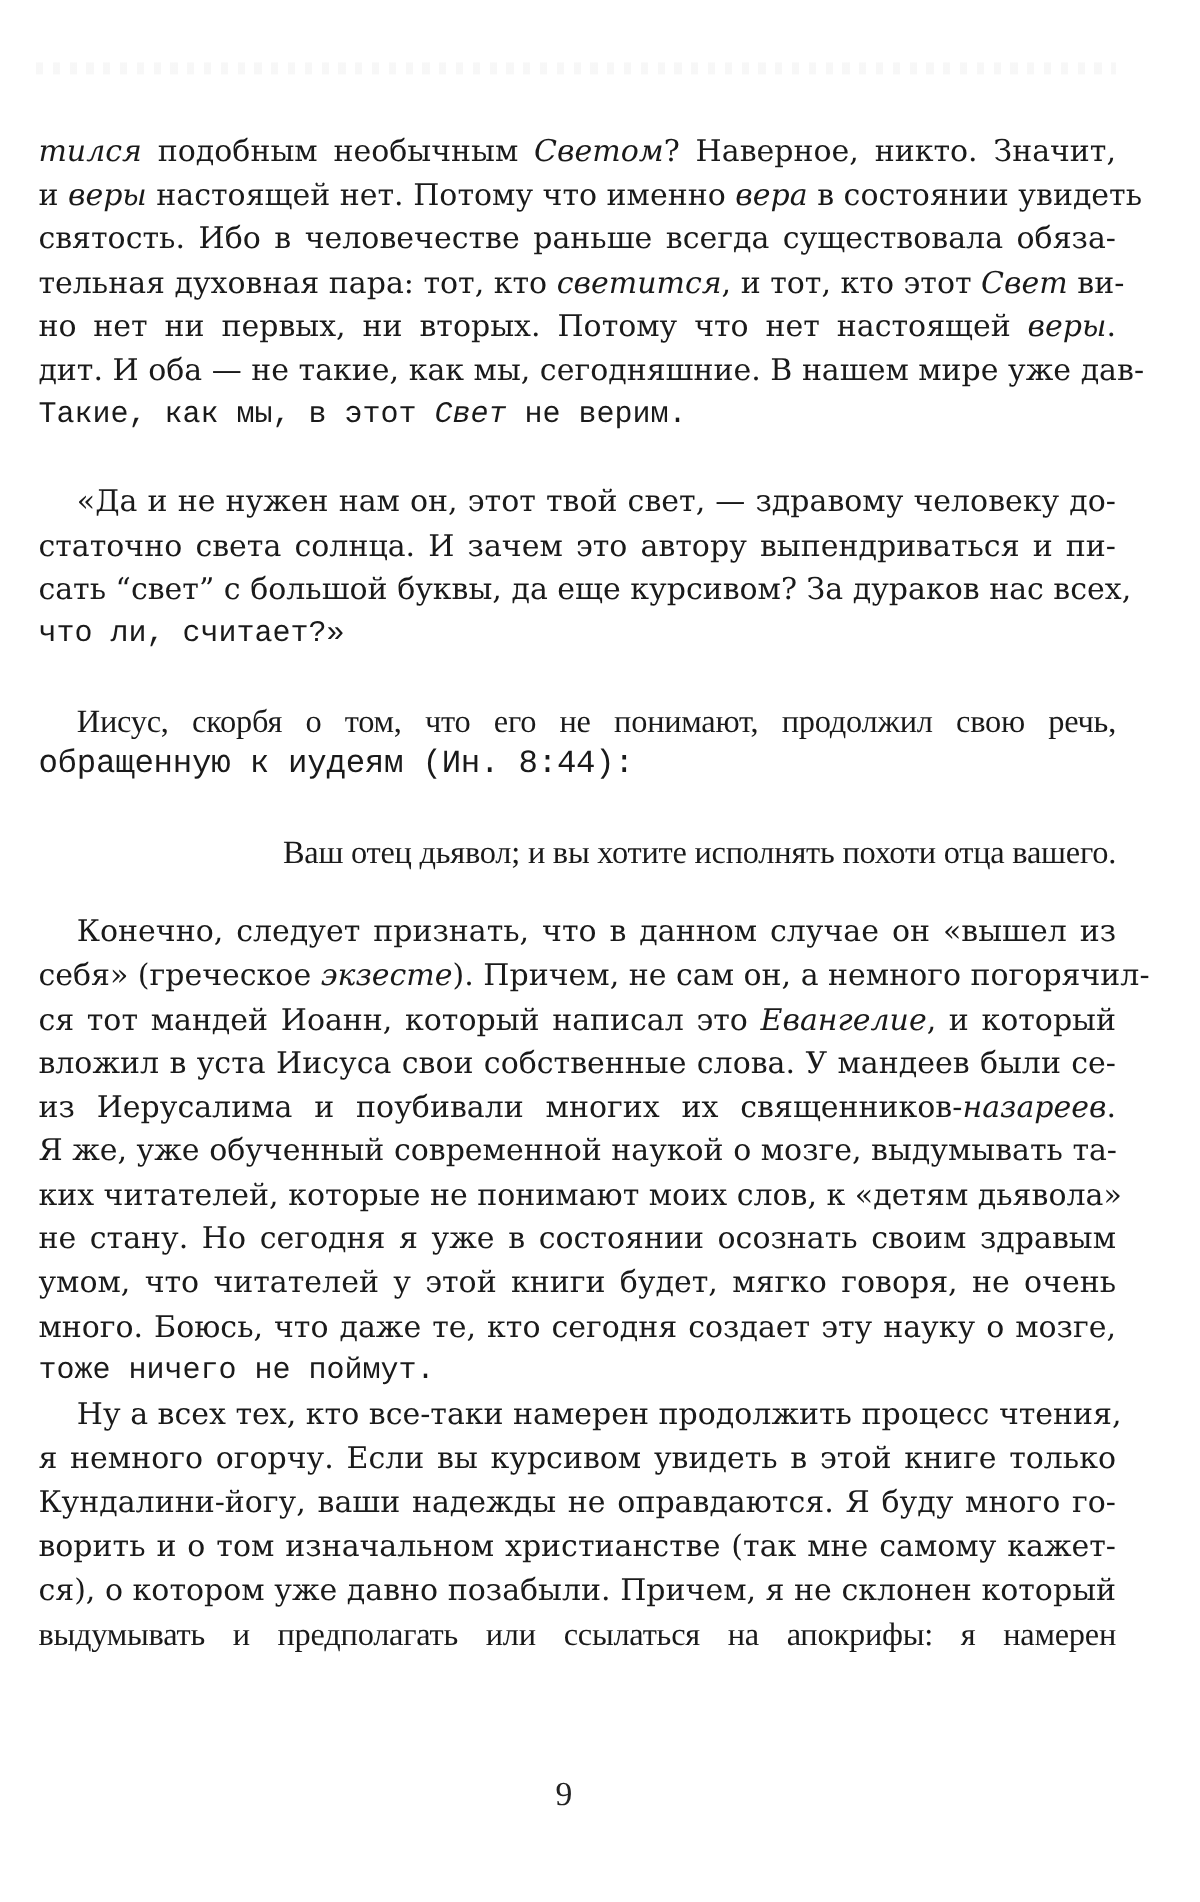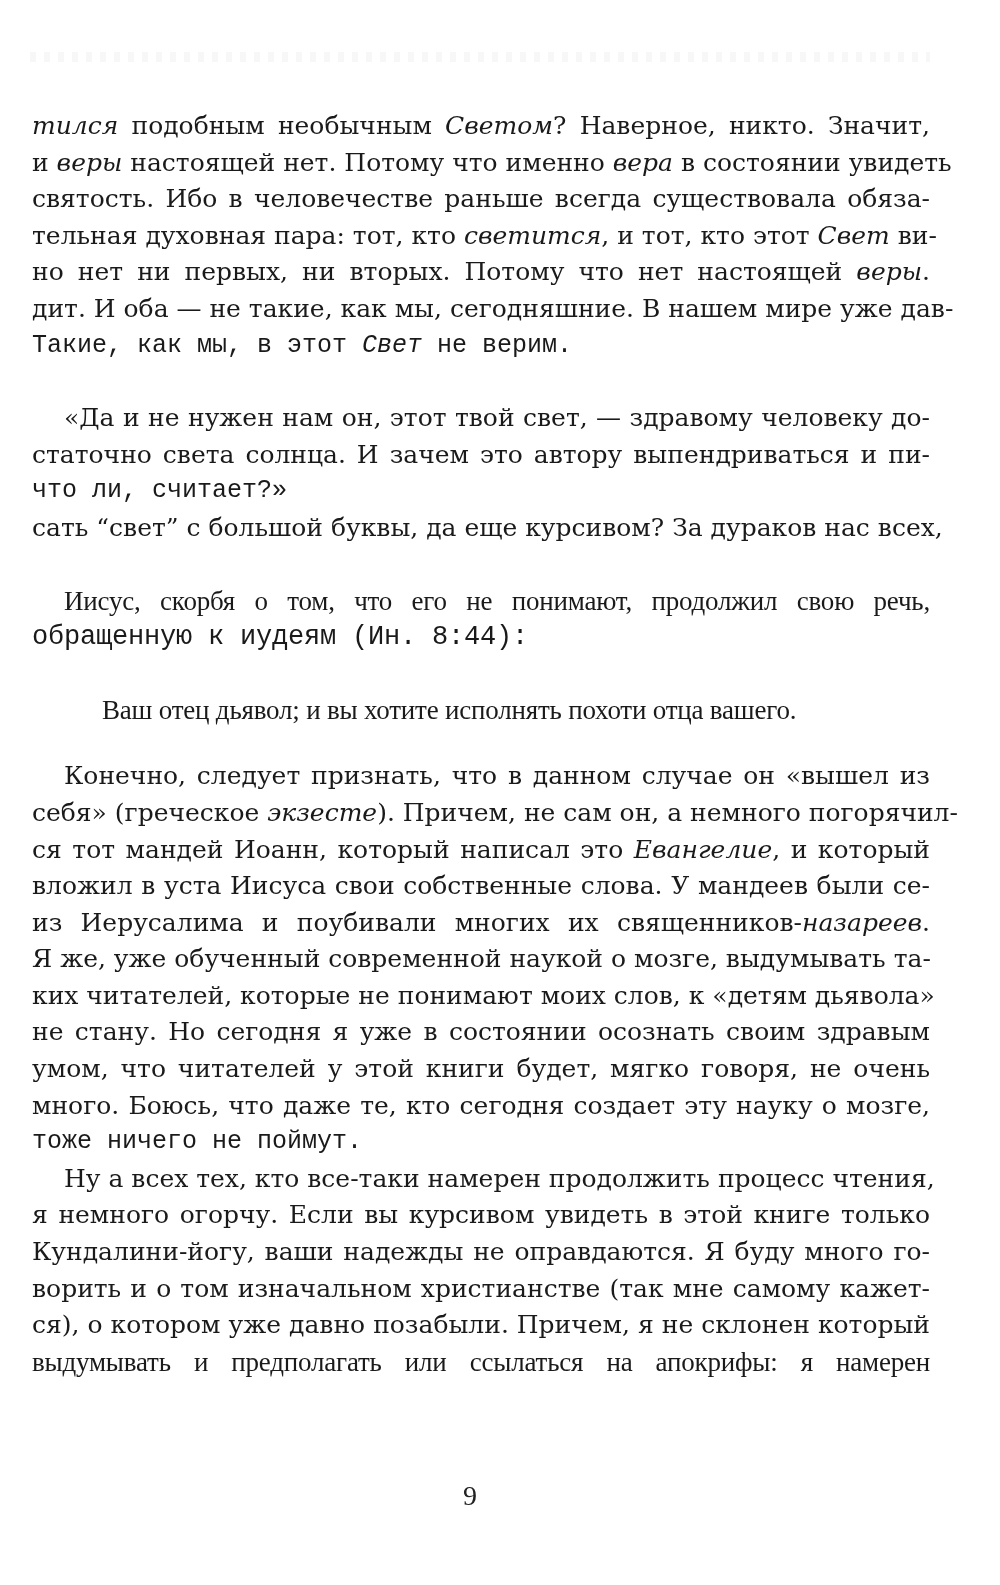--- a/index.html
+++ b/index.html
@@ -58,20 +58,21 @@
       height: 36.6px;
       line-height: 36.6px;
       font-size: 25px;
       padding-left: 70px;
       white-space: nowrap;
     }
     .narrow {
       font-family: "Liberation Serif", serif;
       font-size: 27px;
       letter-spacing: -0.2px;
+      text-align: right;
     }
     em {
       font-style: italic;
     }
     .page-number {
       position: absolute;
       left: 0;
       width: 940px;
       top: 1480px;
       text-align: center;
@@ -95,22 +96,22 @@
     <span class="line"><span>но нет ни первых, ни вторых. Потому что нет настоящей </span><em>веры</em><span>.</span></span>
     <span class="line"><span>дит. И оба — не такие, как мы, сегодняшние. В нашем мире уже дав-</span></span>
     <span class="line last"><span>Такие, как мы, в этот </span><em>Свет</em><span> не верим.</span></span>
   </div>
 
   <div class="gap"></div>
 
   <div>
     <span class="line indent"><span>«Да и не нужен нам он, этот твой свет, — здравому человеку до-</span></span>
     <span class="line"><span>статочно света солнца. И зачем это автору выпендриваться и пи-</span></span>
+    <span class="line"><span>сать “свет” с большой буквы, да еще курсивом? За дураков нас всех,</span></span>
     <span class="line last"><span>что ли, считает?»</span></span>
-    <span class="line"><span>сать “свет” с большой буквы, да еще курсивом? За дураков нас всех,</span></span>
   </div>
 
   <div class="gap"></div>
 
   <div>
     <span class="line indent narrow"><span>Иисус, скорбя о том, что его не понимают, продолжил свою речь,</span></span>
     <span class="line last narrow"><span>обращенную к иудеям (Ин. 8:44):</span></span>
   </div>
 
   <div class="gap"></div>

